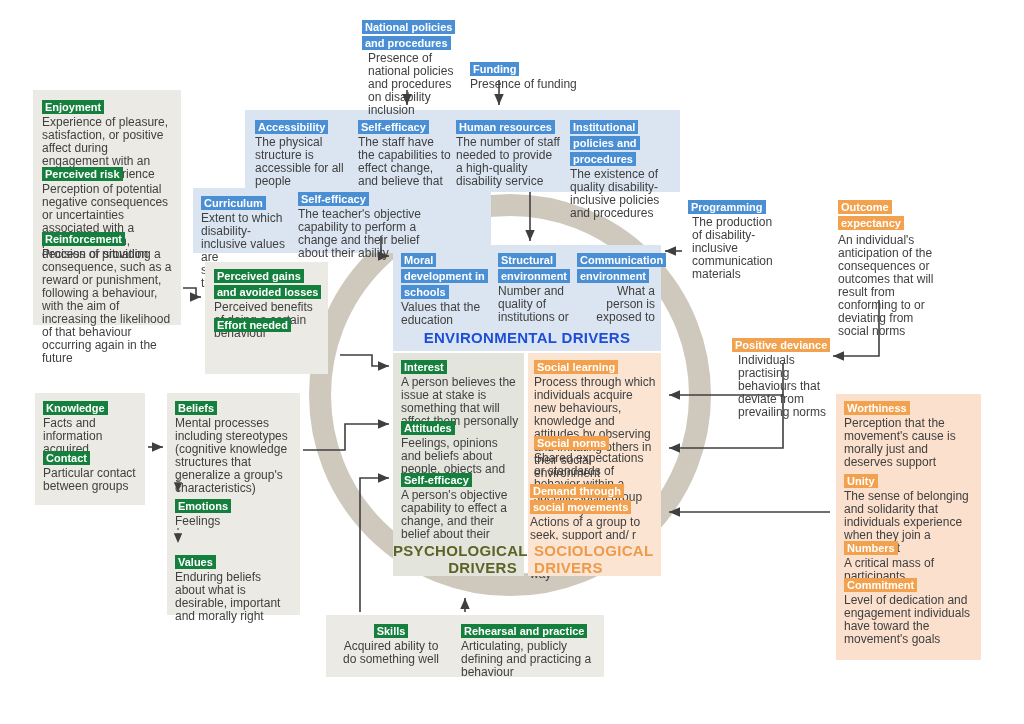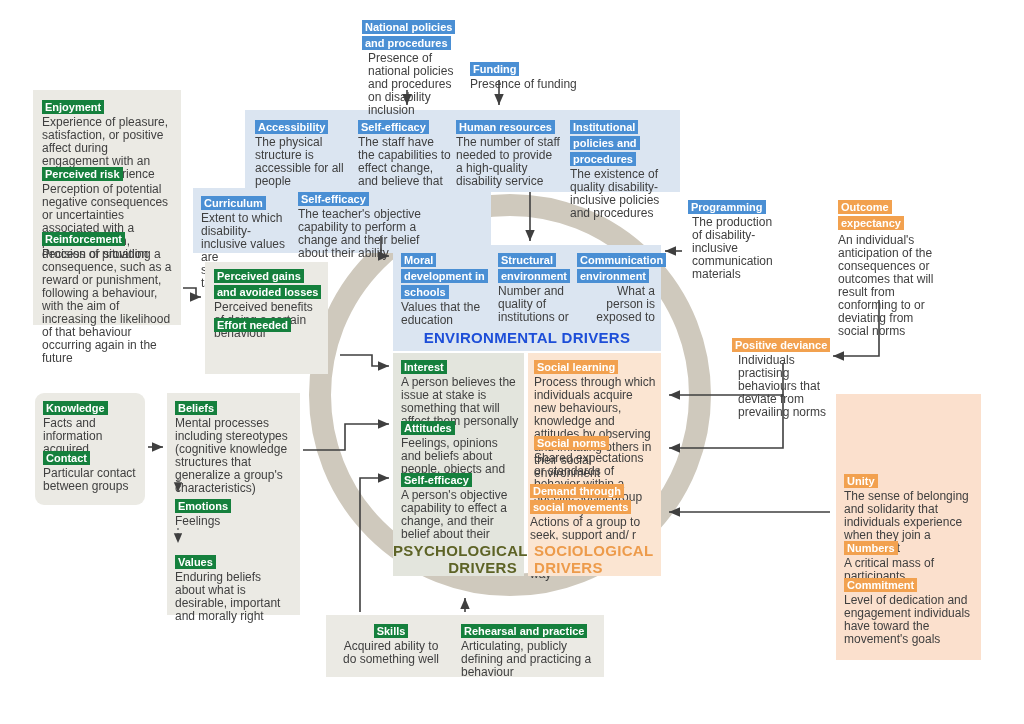--- a/index.html
+++ b/index.html
@@ -143,21 +143,21 @@
   <div class="panel" style="left:205px;top:262px;width:123px;height:112px;background:#ebeae4;">
     <div class="blk" style="left:9px;top:5px;width:108px;">
       <div class="hlwrap"><span class="hl green">Perceived gains and avoided losses</span></div>
       <div class="body">Perceived benefits of doing a certain behaviour</div>
     </div>
     <div class="blk" style="left:9px;top:54px;width:108px;">
       <div class="hlwrap"><span class="hl green">Effort needed</span></div>
     </div>
   </div>
 
-  <div class="panel" style="left:35px;top:393px;width:110px;height:112px;background:#ebeae4;border-radius:9px;">
+  <div class="panel" style="left:35px;top:393px;width:110px;height:112px;background:#ebeae4;">
     <div class="blk" style="left:8px;top:6px;width:96px;">
       <div class="hlwrap"><span class="hl green">Knowledge</span></div>
       <div class="body">Facts and information acquired</div>
     </div>
     <div class="blk" style="left:8px;top:56px;width:96px;">
       <div class="hlwrap"><span class="hl green">Contact</span></div>
       <div class="body">Particular contact between groups</div>
     </div>
   </div>
 
@@ -191,20 +191,24 @@
     <div class="hlwrap" style="line-height:16px;"><span class="hl orange">Outcome expectancy</span></div>
     <div class="body" style="margin-top:4px;">An individual's anticipation of the consequences or outcomes that will result from conforming to or deviating from social norms</div>
   </div>
 
   <div class="blk" style="left:732px;top:320px;width:105px;margin-top:16px;">
     <div class="hlwrap"><span class="hl orange">Positive deviance</span></div>
     <div class="body" style="margin-left:6px;">Individuals practising behaviours that deviate from prevailing norms</div>
   </div>
 
   <div class="panel" style="left:836px;top:394px;width:145px;height:266px;background:#fbe0cd;">
+    <div class="blk" style="left:8px;top:5px;width:128px;">
+      <div class="hlwrap"><span class="hl orange">Worthiness</span></div>
+      <div class="body">Perception that the movement's cause is morally just and deserves support</div>
+    </div>
     <div class="blk" style="left:8px;top:78px;width:128px;">
       <div class="hlwrap"><span class="hl orange">Unity</span></div>
       <div class="body">The sense of belonging and solidarity that individuals experience when they join a movement</div>
     </div>
     <div class="blk" style="left:8px;top:145px;width:128px;">
       <div class="hlwrap"><span class="hl orange">Numbers</span></div>
       <div class="body"> A critical mass of participants</div>
     </div>
     <div class="blk" style="left:8px;top:182px;width:128px;">
       <div class="hlwrap"><span class="hl orange">Commitment</span></div>

